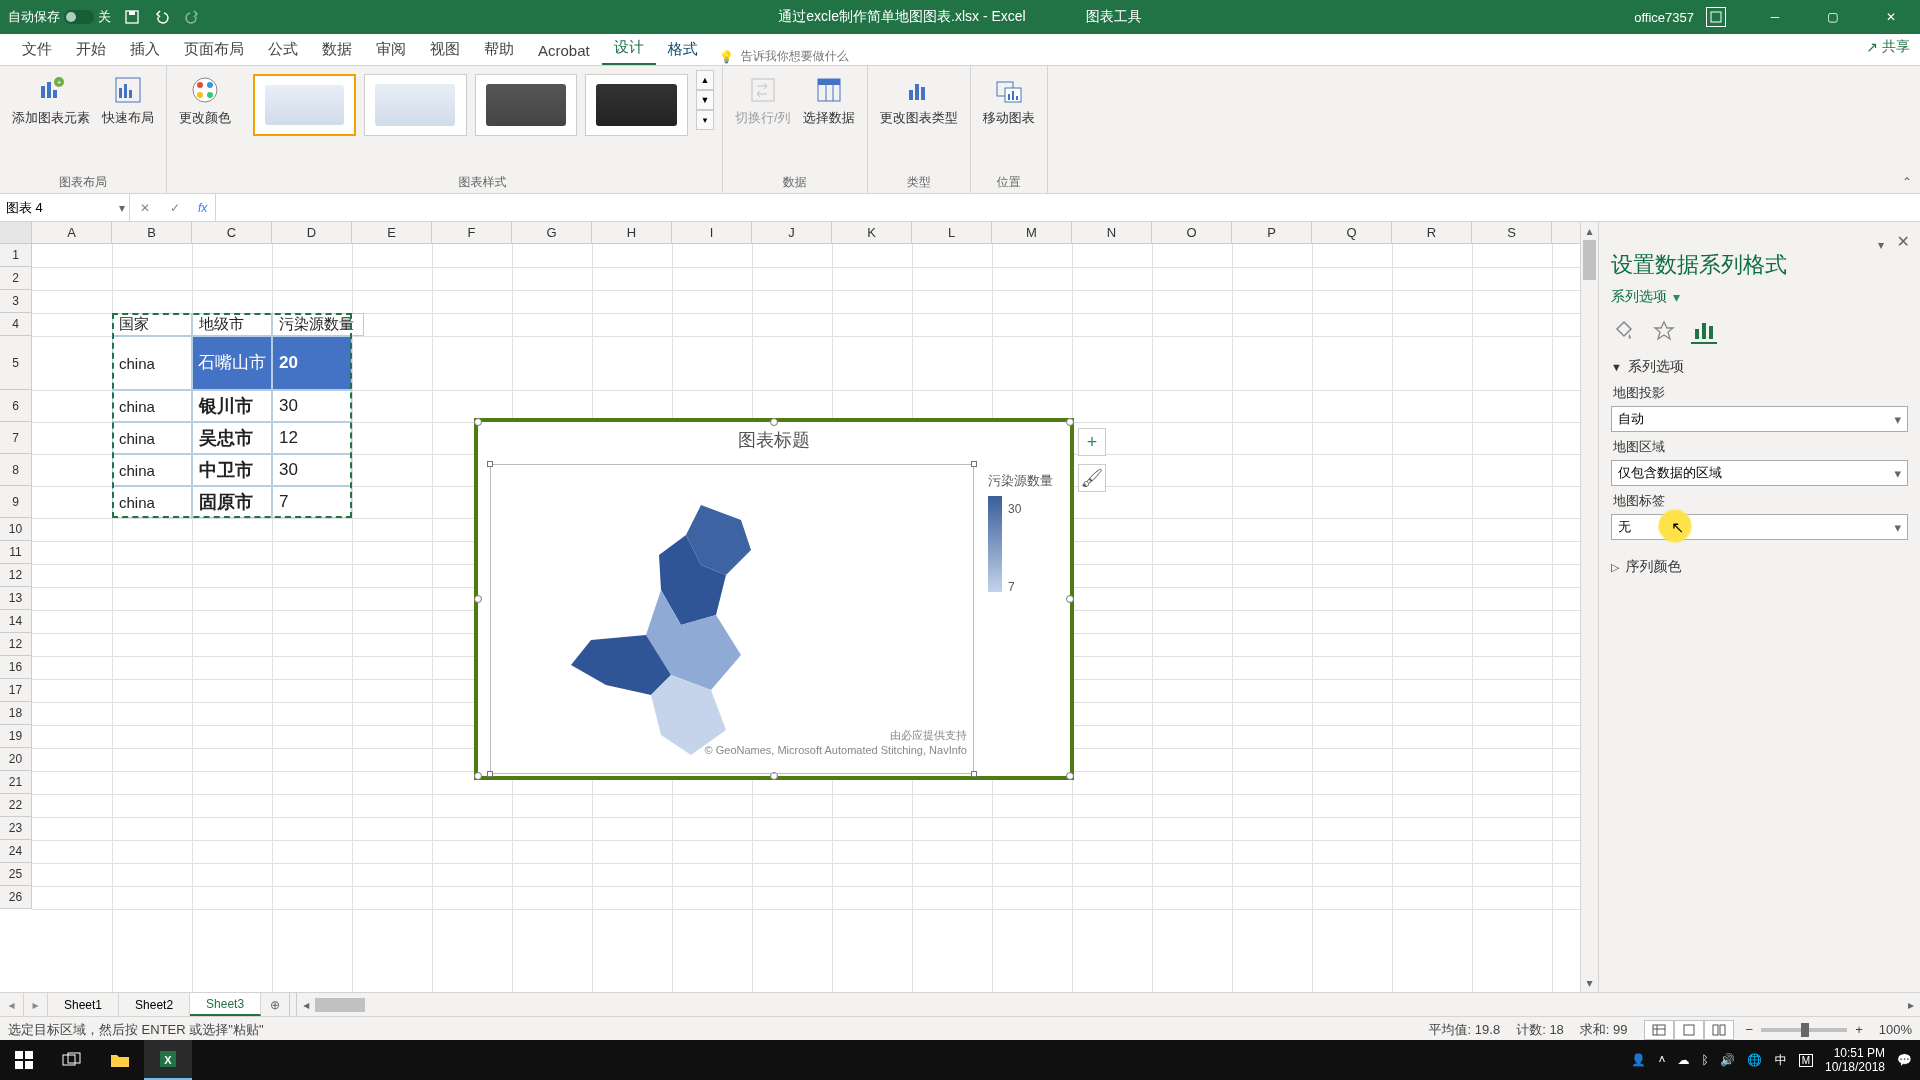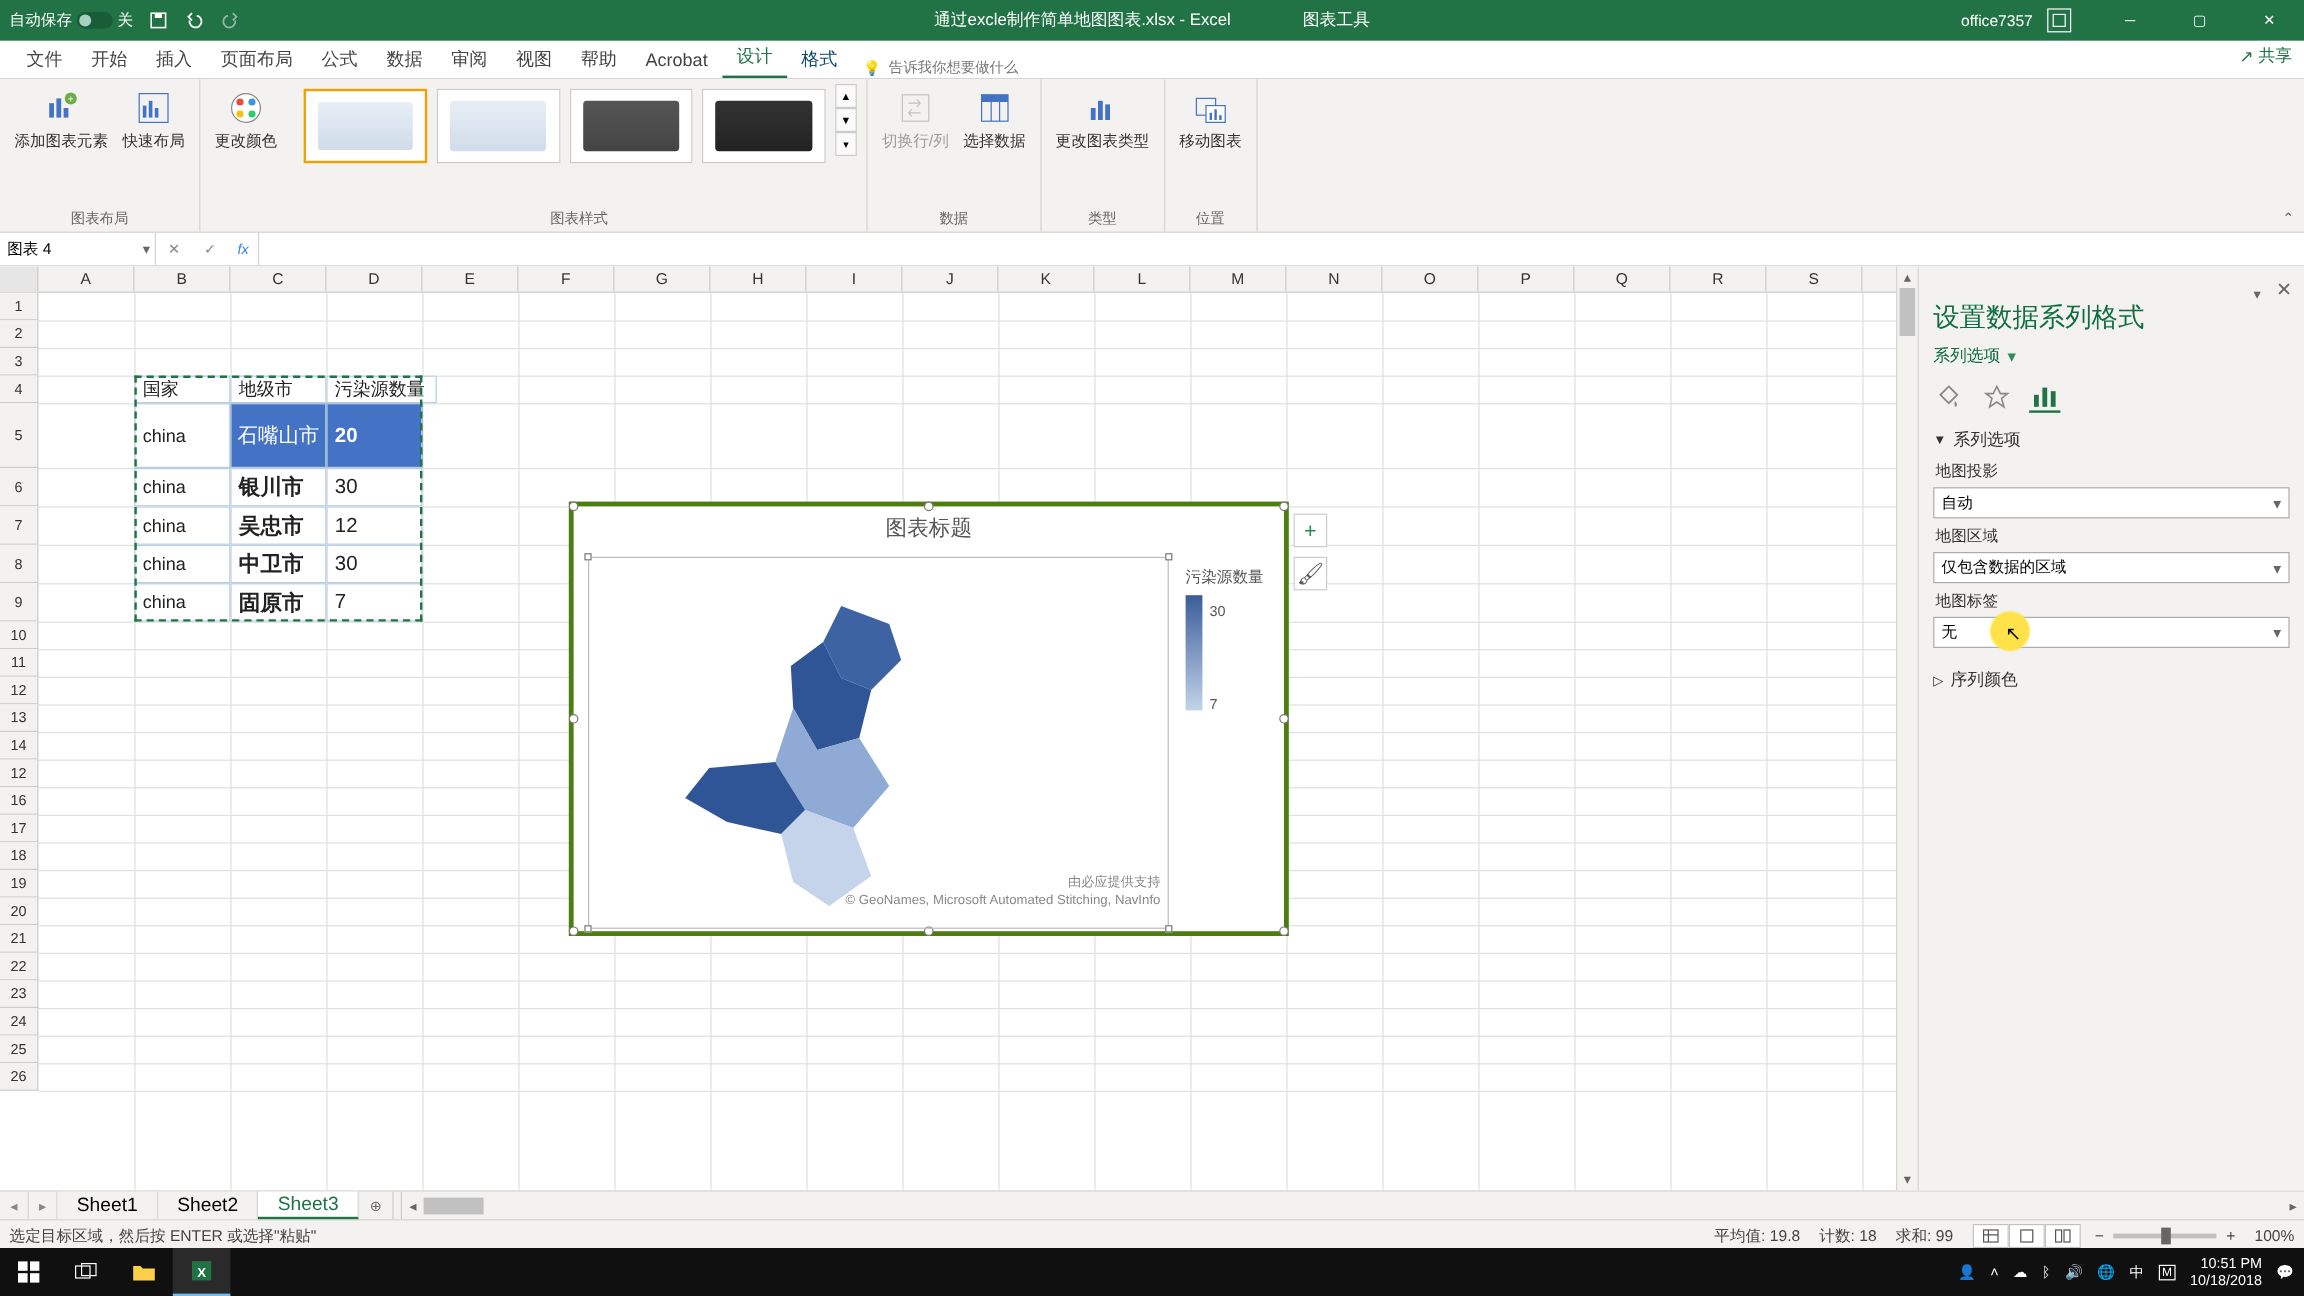--- a/index.html
+++ b/index.html
@@ -104,21 +104,21 @@
 .accordion-h .tri { font-size:11px; }
 .field-label { font-size:13px; color:#333; margin:6px 0 4px 2px; }
 .combo { width:100%; height:26px; border:1px solid #ababab; background:#fff; display:flex; align-items:center; justify-content:space-between; padding:0 6px; font-size:13px; cursor:pointer; }
 .combo .caret { color:#666; }
 .highlight-cursor { position:absolute; width:36px; height:36px; background:radial-gradient(circle,#ffe24a 0%,#ffe24a 60%,transparent 70%); border-radius:50%; pointer-events:none; }
 .cursor-arrow { position:absolute; font-size:16px; color:#000; }
 
 
 .sheet-tabs-row { height:24px; border-top:1px solid #d4d4d4; display:flex; align-items:stretch; background:#f3f2f1; }
 .tab-nav-btn { width:24px; display:flex; align-items:center; justify-content:center; color:#888; cursor:pointer; border-right:1px solid #d4d4d4; }
-.sheet-tab { padding:0 16px; display:flex; align-items:center; border-right:1px solid #d4d4d4; font-size:16px; cursor:pointer; background:#f3f2f1; }
+.sheet-tab { padding:0 16px; display:flex; align-items:center; border-right:1px solid #d4d4d4; font-size:12px; cursor:pointer; background:#f3f2f1; }
 .sheet-tab.active { background:#fff; border-bottom:2px solid #217346; color:#217346; }
 .add-sheet { width:28px; display:flex; align-items:center; justify-content:center; color:#666; cursor:pointer; }
 .hscroll-track { flex:1; display:flex; align-items:center; margin-left:auto; position:relative; }
 .hscroll-split { width:8px; border-left:1px solid #ccc; border-right:1px solid #ccc; height:100%; }
 .hscroll-bar { flex:1; height:16px; background:#f3f2f1; position:relative; }
 .hscroll-arrow { width:18px; display:flex; align-items:center; justify-content:center; color:#666; cursor:pointer; }
 .hscroll-thumb { position:absolute; left:0; width:50px; top:1px; bottom:1px; background:#c1c1c1; }
 
 
 .statusbar { height:26px; background:#f3f2f1; border-top:1px solid #d4d4d4; display:flex; align-items:center; padding:0 8px; font-size:13px; color:#444; }

